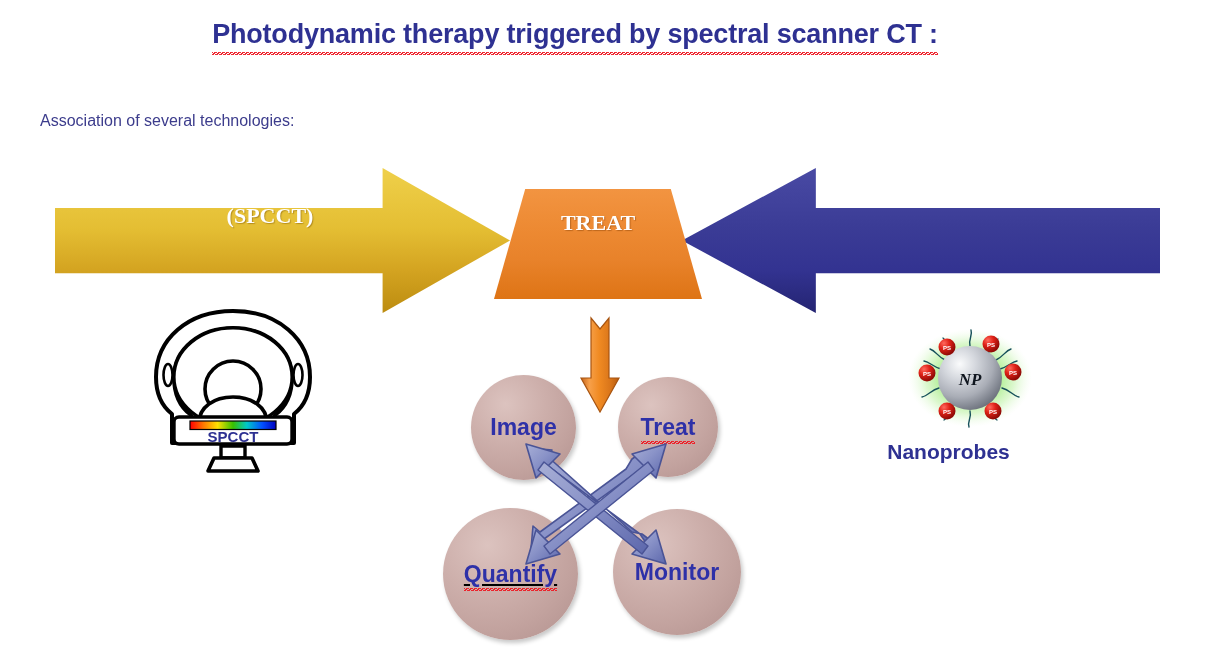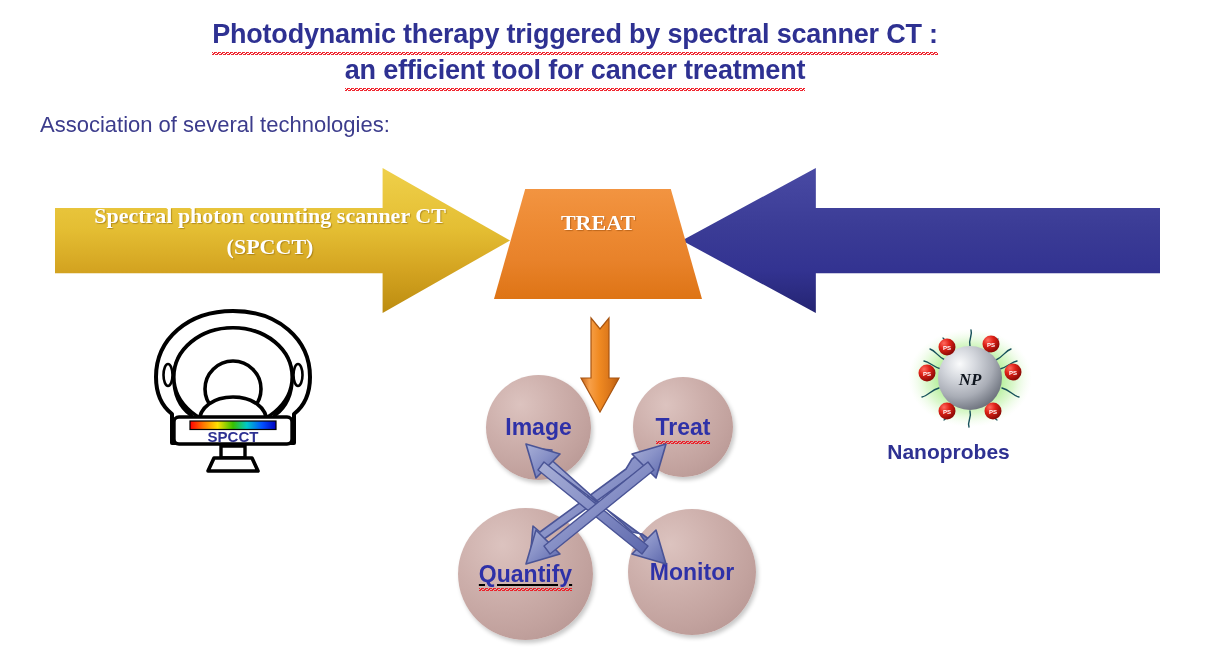--- a/index.html
+++ b/index.html
@@ -50,21 +50,21 @@
         transparent 1px, transparent 2px);
     background-size: 4px 3px;
     opacity: 0.95;
   }
 
   
   #subtitle {
     position: absolute;
     left: 40px;
     top: 112px;
-    font-size: 22px;
+    font-size: 16px;
     color: #3C3C8C;
     font-family: "Liberation Sans", sans-serif;
     white-space: nowrap;
   }
 
   
   #yellow-arrow {
     position: absolute;
     left: 55px;
     top: 168px;
@@ -181,21 +181,20 @@
 
   
   .cycle-circle {
     position: absolute;
     border-radius: 50%;
     background: radial-gradient(circle at 33% 28%, #DCC3BF 0%, #CDAFAB 38%, #C2A29E 66%, #B1908D 100%);
     box-shadow: 2px 3px 4px rgba(0,0,0,0.22);
     display: flex;
     align-items: center;
     justify-content: center;
-    margin-left: 15px;
   }
   .cycle-label {
     color: #2E31A8;
     font-family: "Liberation Sans", sans-serif;
     font-weight: bold;
     font-size: 23px;
     white-space: nowrap;
     position: relative;
   }
   #circle-image   { left: 471px; top: 375px; width: 105px; height: 105px; }
@@ -209,28 +208,26 @@
     top: 440px;
     width: 148px;
     height: 128px;
   }
 </style>
 </head>
 <body>
 
 <div id="title-block">
   <div class="title-line"><span class="sq">Photodynamic therapy triggered by spectral scanner CT :</span></div>
-  <div class="title-line"><span class="sq">an efficient tool for cancer treatment</span></div>
 </div>
 
 <div id="subtitle">Association of several technologies:</div>
 
 <div id="yellow-arrow"></div>
 <div id="yellow-arrow-label">
-  <div>Spectral photon counting scanner CT</div>
   <div>(SPCCT)</div>
 </div>
 
 <div id="blue-arrow"></div>
 <div id="blue-arrow-label">
 </div>
 
 <div id="trapezoid"></div>
 <div id="trapezoid-label">
   <div>TREAT</div>

